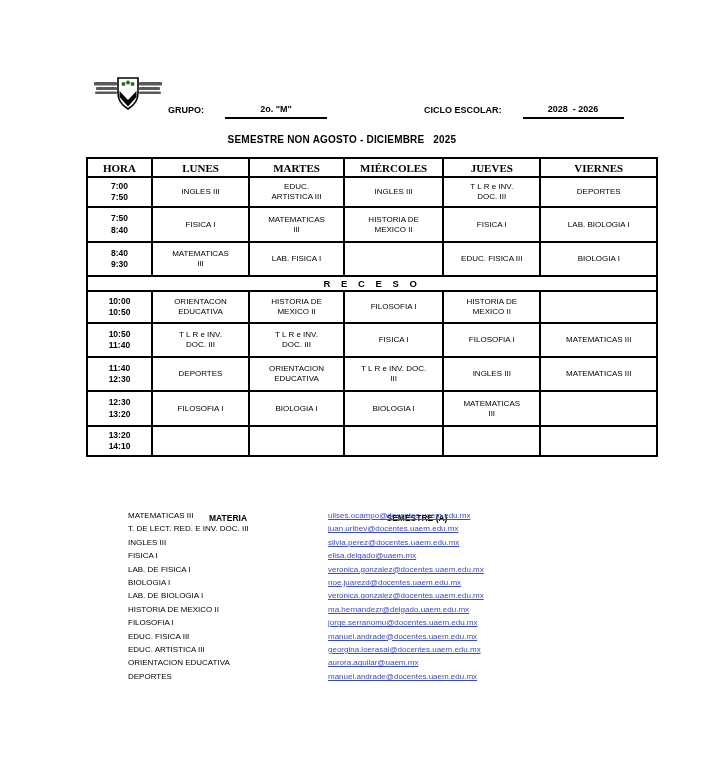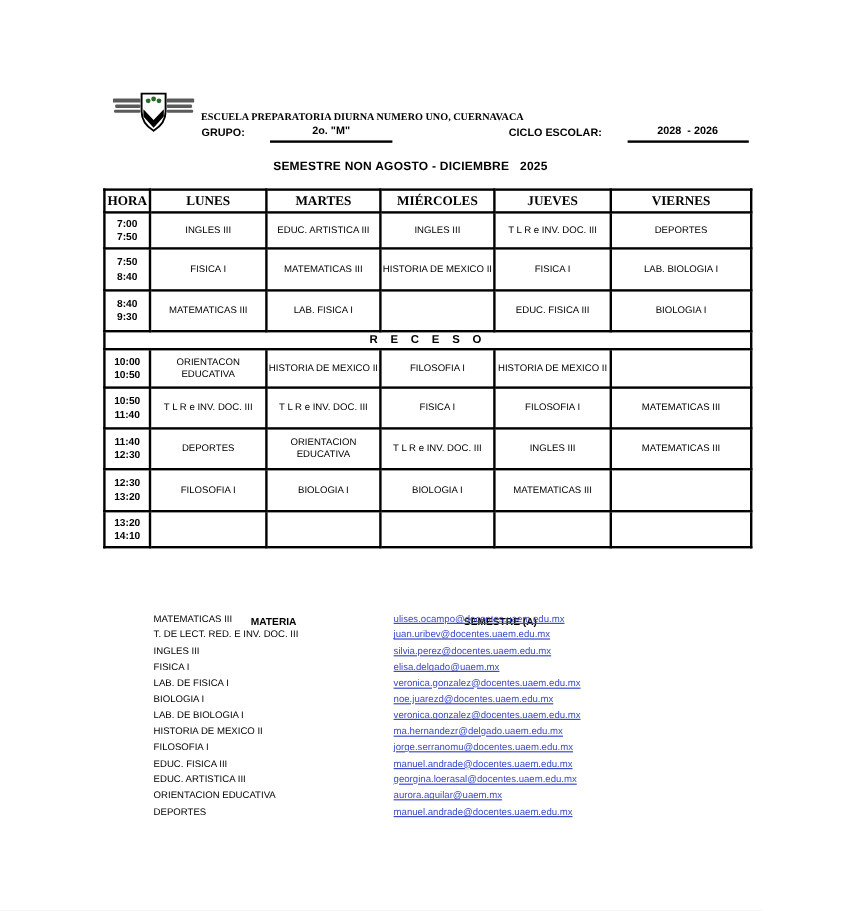--- a/index.html
+++ b/index.html
@@ -28,21 +28,21 @@
   .uline { height:2px; background:#000; top:117px; }
   .u-grupo { left:225px; width:102px; }
   .u-ciclo { left:523px; width:101px; }
   .sem-title {
     left:86px; top:134px; width:512px; text-align:center;
     font-weight:bold; font-size:10px; white-space:pre; letter-spacing:0.2px;
   }
 
   
   table.tt { position:absolute; left:86px; top:157px; border-collapse:collapse; table-layout:fixed; }
-  table.tt td, table.tt th { border:2px solid #000; padding:0 1px; overflow:hidden; }
+  table.tt td, table.tt th { border:2px solid #000; padding:0 15px; overflow:hidden; }
   table.tt th {
     font-family:"Liberation Serif", serif; font-weight:bold; font-size:11px;
     text-align:center; height:17px;
   }
   td.time-cell { font-weight:bold; font-size:8.5px; text-align:center; line-height:1.3; }
   td.subject-cell { font-size:8px; text-align:center; line-height:1.25; }
   tr.receso-row td {
     font-weight:bold; font-size:9.5px; text-align:center; letter-spacing:4px; height:13px;
   }
 
@@ -76,21 +76,20 @@
         <rect x="45" y="20.5" width="22" height="2.5" rx="1"></rect>
       </g>
       <path d="M24,7 h20 v15 c0,8 -5,13 -10,16 c-5,-3 -10,-8 -10,-16 z" fill="#ffffff" stroke="#000000" stroke-width="1.6"></path>
       <circle cx="29.5" cy="13" r="2" fill="#2a6b2a"></circle>
       <circle cx="34" cy="11.5" r="2" fill="#2a6b2a"></circle>
       <circle cx="38.5" cy="13" r="2" fill="#2a6b2a"></circle>
       <path d="M25.5,20 L34,29 L42.5,20 L42.5,26 L34,35.5 L25.5,26 z" fill="#000000"></path>
     </svg>
   </div>
 
-  <div class="abs school-name">ESCUELA PREPARATORIA DIURNA NUMERO UNO, CUERNAVACA</div>
 
   <span class="abs fld-label grupo-label">GRUPO:</span>
   <span class="abs grupo-value">2o. "M"</span>
   <span class="abs uline u-grupo"></span>
 
   <span class="abs fld-label ciclo-label">CICLO ESCOLAR:</span>
   <span class="abs ciclo-value">2028  - 2026</span>
   <span class="abs uline u-ciclo"></span>
 
   <div class="abs sem-title">SEMESTRE NON AGOSTO - DICIEMBRE   2025</div>

